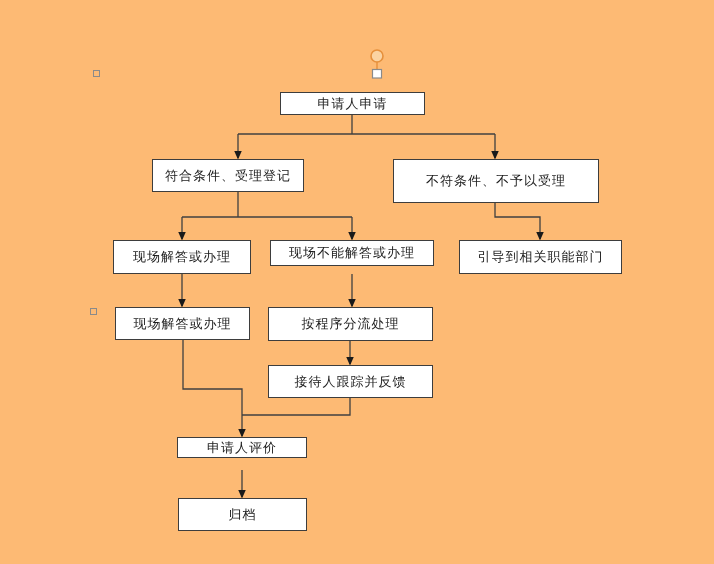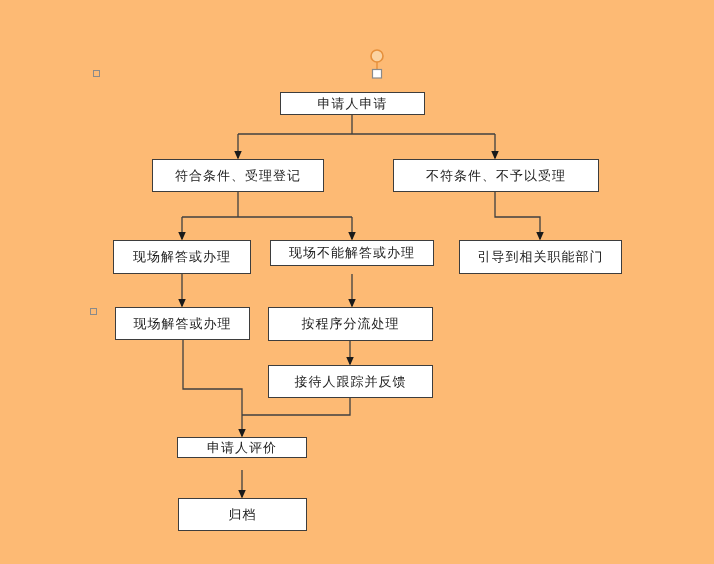--- a/index.html
+++ b/index.html
@@ -15,22 +15,22 @@
     position:absolute;
     box-sizing:border-box;
     border:1.5px solid #3d3d3d;
     background:#ffffff;
     display:flex;align-items:center;justify-content:center;
     font-size:13px;color:#1c1c1c;letter-spacing:1px;
     white-space:nowrap;
   }
   
   #n-apply    {left:280px;top:92px; width:145px;height:23px;}
-  #n-accept   {left:152px;top:159px;width:172px;height:33px;}
-  #n-reject   {left:393px;top:159px;width:206px;height:33px;}
+  #n-accept   {left:152px;top:159px;width:152px;height:33px;}
+  #n-reject   {left:393px;top:159px;width:206px;height:44px;}
   #n-onsite1  {left:113px;top:240px;width:138px;height:34px;}
   #n-cannot   {left:270px;top:240px;width:164px;height:26px;}
   #n-guide    {left:459px;top:240px;width:163px;height:34px;}
   #n-onsite2  {left:115px;top:307px;width:135px;height:33px;}
   #n-procedure{left:268px;top:307px;width:165px;height:34px;}
   #n-track    {left:268px;top:365px;width:165px;height:33px;}
   #n-evaluate {left:177px;top:437px;width:130px;height:21px;}
   #n-archive  {left:178px;top:498px;width:129px;height:33px;}
 
   .anchor-square{

